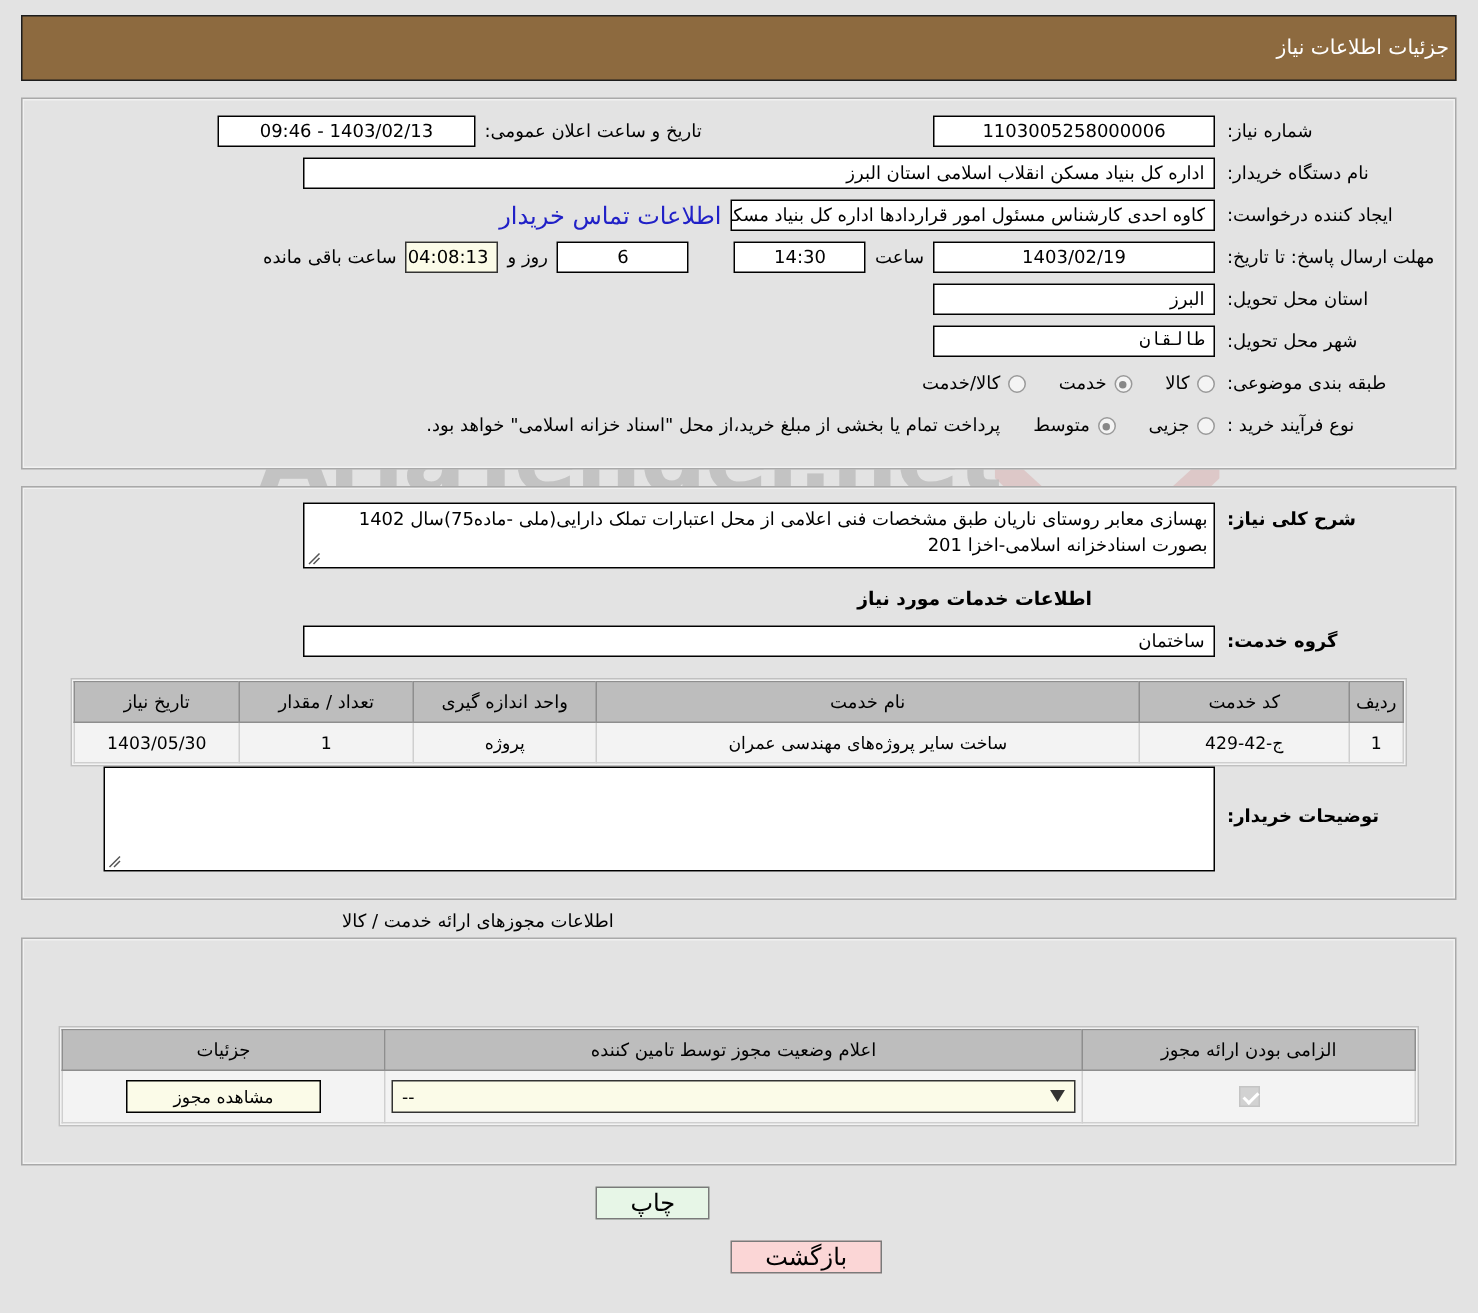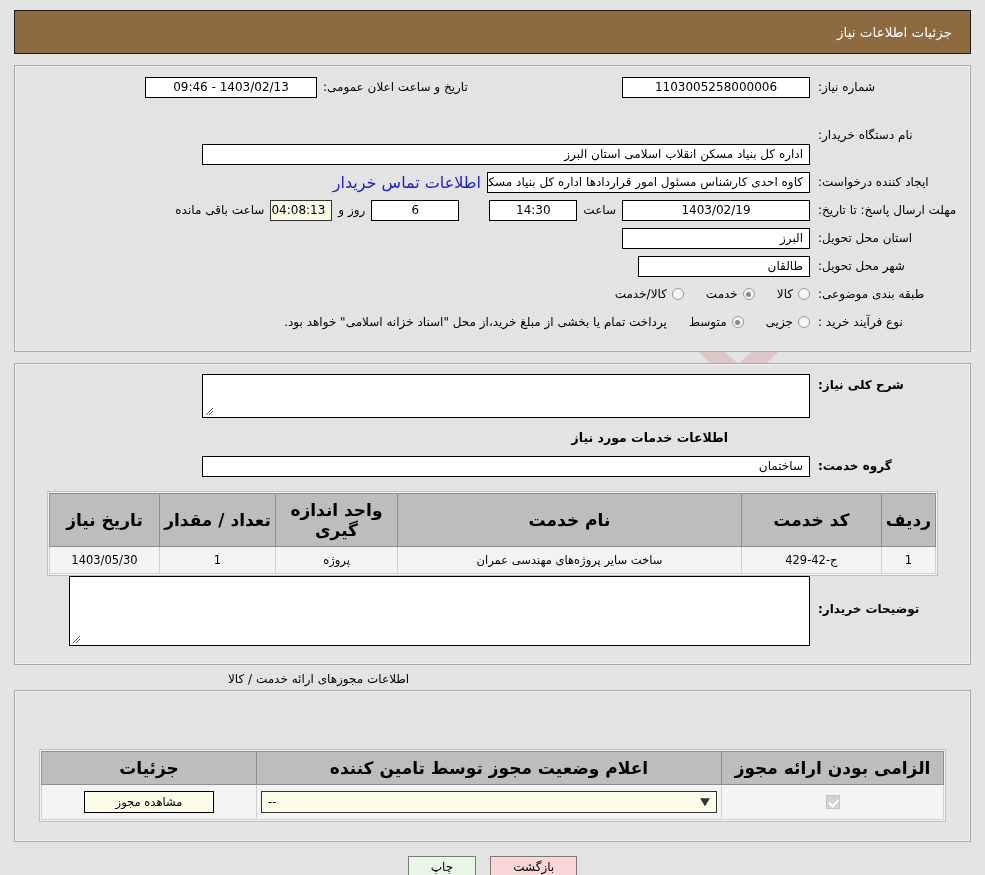--- a/index.html
+++ b/index.html
@@ -62,21 +62,21 @@
 
   
   .page-header {
     margin: 10px 14px 0 14px;
     height: 44px;
     background: #8d6a3f;
     border: 1px solid #1d1d1d;
     color: #ffffff;
     display: flex;
     align-items: center;
-    padding: 0 18px;
+    padding: 0 4px;
     font-size: 13.5px;
   }
 
   
   .panel {
     margin: 11px 14px 0 14px;
     background: #e3e3e3;
     border: 1px solid #a9a9a9;
     box-shadow: inset 0 0 0 1px #f1f1f1;
     padding: 10px 12px 12px 12px;
@@ -139,21 +139,21 @@
   .radio.sel::after {
     content: "";
     position: absolute;
     left: 2.5px; top: 2.5px;
     width: 5px; height: 5px;
     border-radius: 50%;
     background: #888;
   }
   .radio-item {
     display: flex;
-    align-items: center;
+    align-items: flex-end;
     gap: 5px;
     margin-left: 22px;
     font-size: 12px;
     white-space: nowrap;
   }
 
   .note { font-size: 12px; white-space: nowrap; }
 
   
   .ta {
@@ -187,24 +187,24 @@
   
   table.grid {
     width: 100%;
     border-collapse: collapse;
     font-size: 11.5px;
     background: #fff;
   }
   table.grid th {
     background: #bdbdbd;
     border: 1px solid #8e8e8e;
-    font-weight: bold;
+    font-weight: normal;
     padding: 6px 4px;
     text-align: center;
-    font-size: 17px;
+    font-size: 12px;
     color: #000;
   }
   table.grid td {
     background: #f3f3f3;
     border: 1px solid #cfcfcf;
     padding: 6px 4px;
     text-align: center;
     font-size: 11.5px;
   }
   .grid-wrap {
@@ -282,26 +282,26 @@
   .footer {
     margin-top: 14px;
     display: flex;
     justify-content: center;
     gap: 14px;
   }
   .btn {
     border: 1px solid #7a7a7a;
     height: 22px;
     line-height: 20px;
-    font-size: 12px;
+    font-size: 16px;
     padding: 0 22px;
     cursor: pointer;
   }
   .btn-print { background: #e7f6e7; }
-  .btn-back  { background: #fbd6d6; }
+  .btn-back  { background: #fbd6d6; margin-top: 36px; }
 </style>
 </head>
 <body>
 
 <div class="watermark">
   <div class="wm-shield"></div>
   <div class="wm-text">AriaTender.net</div>
 </div>
 
 <div class="layer">
@@ -316,21 +316,21 @@
       <div class="lbl lbl-w">شماره نیاز:</div>
       <div class="fld center" style="width:188px;">1103005258000006</div>
       <div style="flex:1"></div>
       <div class="inline-lbl">تاریخ و ساعت اعلان عمومی:</div>
       <div class="fld center" style="width:172px;">1403/02/13 - 09:46</div>
       <div style="width:118px"></div>
     </div>
 
     <div class="row">
       <div class="lbl lbl-w">نام دستگاه خریدار:</div>
-      <div class="fld right" style="flex:1; max-width:608px;margin-top:40px;">اداره کل بنیاد مسکن انقلاب اسلامی استان البرز</div>
+      <div class="fld right" style="flex:1; max-width:608px;">اداره کل بنیاد مسکن انقلاب اسلامی استان البرز</div>
       <div style="width:118px"></div>
     </div>
 
     <div class="row">
       <div class="lbl lbl-w">ایجاد کننده درخواست:</div>
       <div class="fld right" style="width:323px;">کاوه احدی کارشناس مسئول امور قراردادها اداره کل بنیاد مسکن انقلاب اسلامی</div>
       <div class="link">اطلاعات تماس خریدار</div>
       <div style="flex:1"></div>
     </div>
 
@@ -348,21 +348,21 @@
     </div>
 
     <div class="row">
       <div class="lbl lbl-w">استان محل تحویل:</div>
       <div class="fld right" style="width:188px;">البرز</div>
       <div style="flex:1"></div>
     </div>
 
     <div class="row">
       <div class="lbl lbl-w">شهر محل تحویل:</div>
-      <div class="fld right" style="width:172px;">طالقان</div>
+      <div class="fld right" style="width:188px;font-family:Liberation Mono, monospace;">طالقان</div>
       <div style="flex:1"></div>
     </div>
 
     <div class="row">
       <div class="lbl lbl-w">طبقه بندی موضوعی:</div>
       <div class="radio-item">
         <span class="radio"></span>
         <span>کالا</span>
       </div>
       <div class="radio-item">
@@ -389,20 +389,21 @@
       <div class="note">پرداخت تمام یا بخشی از مبلغ خرید،از محل "اسناد خزانه اسلامی" خواهد بود.</div>
       <div style="flex:1"></div>
     </div>
   </div>
 
   <div class="panel">
 
     <div class="row" style="align-items:flex-start;">
       <div class="lbl lbl-bold" style="width:148px; flex:0 0 148px; padding-top:4px;">شرح کلی نیاز:</div>
       <div class="ta" style="flex:1; max-width:608px; height:44px;">
+        <span>بهسازی معابر روستای ناریان طبق مشخصات فنی اعلامی از محل اعتبارات تملک دارایی(ملی -ماده75)سال 1402 بصورت اسنادخزانه اسلامی-اخزا 201</span>
         <span class="grip">
           <svg width="9" height="9" viewBox="0 0 9 9">
               <path d="M8 1 L1 8 M8 4 L4 8" stroke="#555" stroke-width="1" fill="none"></path>
             </svg>
         </span>
       </div>
       <div style="width:118px"></div>
     </div>
 
     <div class="section-title tl">اطلاعات خدمات مورد نیاز</div>

